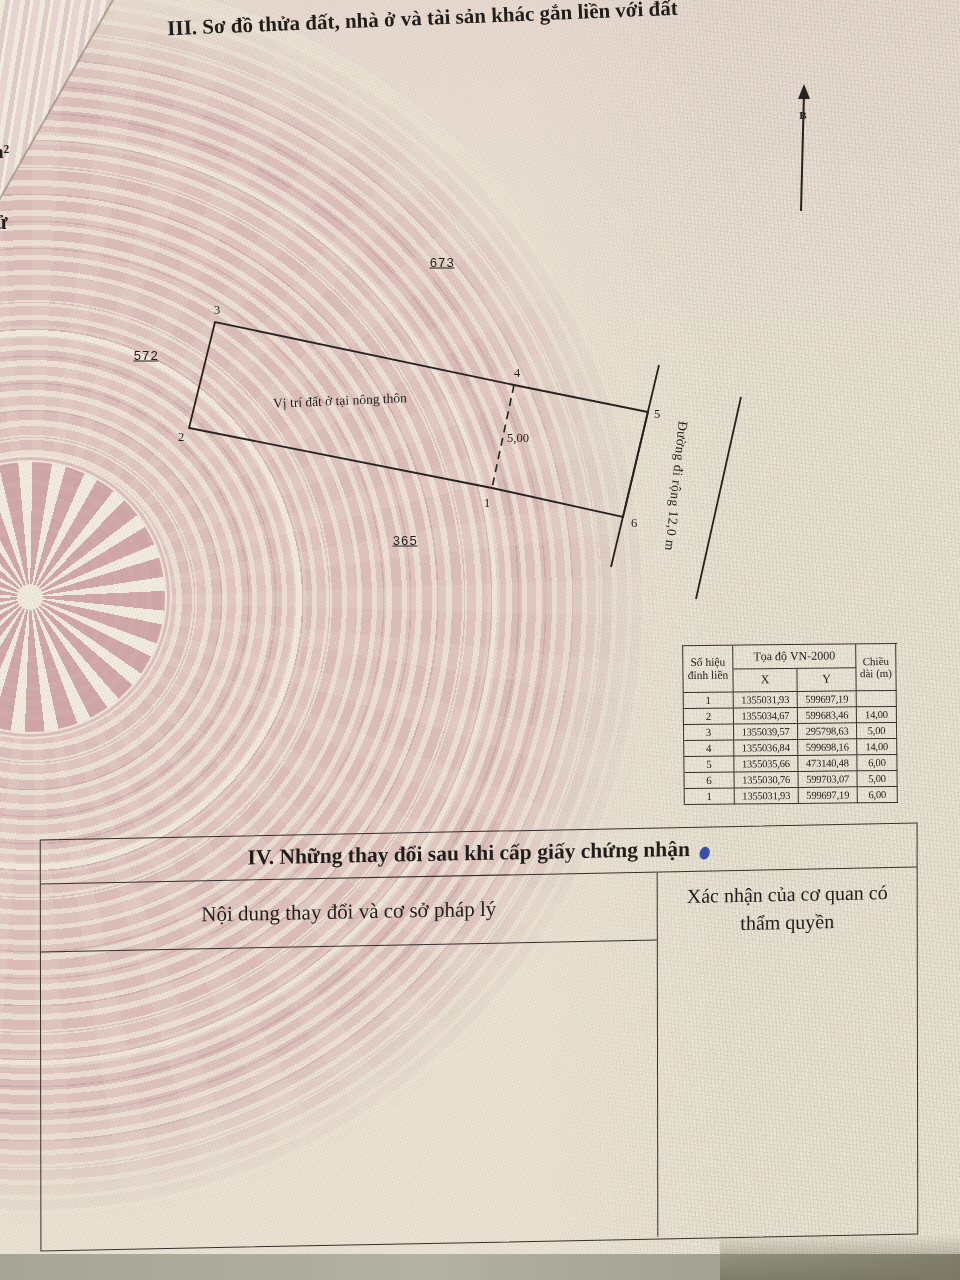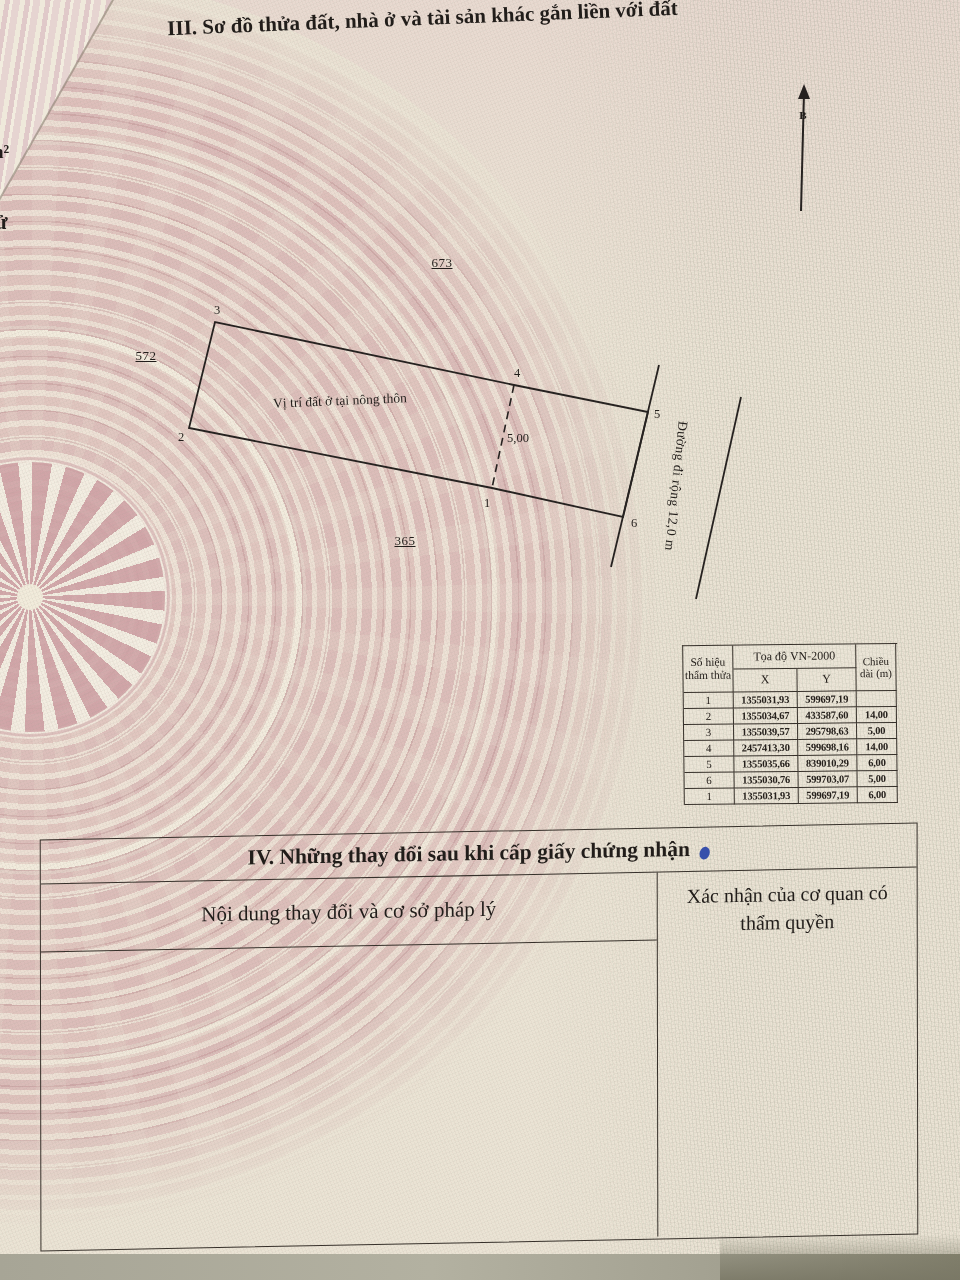--- a/index.html
+++ b/index.html
@@ -39,21 +39,21 @@
     clip-path:polygon(0 0, 112px 0, 0 100%);
     background:repeating-linear-gradient(99deg, #efe9db 0 5px, #e0c9c9 5px 10px, #f2ecdf 10px 13px, #e6d4d1 13px 20px); }
   .bottom-edge { position:absolute; left:0; bottom:0; width:100%; height:26px;
     background:linear-gradient(to right, #a7a596 0%, #b3b1a1 45%, #a3a191 75%, #85836f 100%); }
   .bottom-edge::before { content:""; position:absolute; right:0; bottom:0; width:240px; height:46px;
     background:linear-gradient(to top, rgba(120,118,100,.85), rgba(120,118,100,0)); }
 
   
   .diagram-svg { position:absolute; left:0; top:0; width:960px; height:1280px; }
   .lbl { position:absolute; transform:translate(-50%,-50%); font-size:12.5px; color:#221e1b; white-space:nowrap; }
-  .parcel-num { text-decoration:underline; font-size:13px; letter-spacing:.5px; }
+  .parcel-num { text-decoration:underline; font-size:13px; letter-spacing:.5px;font-family:Liberation Mono, monospace; }
   .site-label { font-size:13.5px; transform:translate(-50%,-50%) rotate(-2.4deg); }
   .road-label { font-size:13.5px; letter-spacing:.5px; transform:translate(-50%,-50%) rotate(96deg); }
   .north-b { font-size:11px; font-weight:bold; }
   .frag { position:absolute; font-weight:bold; color:#221e1b; }
 
   .page-title { position:absolute; left:130px; top:6px; width:585px; text-align:center;
     font-size:21px; font-weight:bold; transform:rotate(-2.3deg); color:#211d1a; }
 
   
   .coord-table { position:absolute; left:683px; top:644px; width:215px;
@@ -62,21 +62,21 @@
     background:rgba(240,236,224,.25); transform:rotate(-.6deg); font-size:11px; line-height:1.12;
     text-align:center; color:#26211d; }
   .coord-table > div > div, .ct-cell { border-right:1px solid #36302a; border-bottom:1px solid #36302a;
     display:flex; align-items:center; justify-content:center; }
   .ct-cell { border-right:1px solid #36302a; border-bottom:1px solid #36302a;
     display:flex; align-items:center; justify-content:center; }
   .ct-corner { grid-column:1; grid-row:1/3; font-size:11.5px; }
   .ct-coords { grid-column:2/4; grid-row:1; font-size:12px; }
   .ct-len  { grid-column:4; grid-row:1/3; font-size:11px; padding:12px 1px; }
   .ct-x { grid-column:2; grid-row:2; font-size:12px; } .ct-y { grid-column:3; grid-row:2; font-size:12px; }
-  .ct-num { font-size:10.5px; letter-spacing:-.2px;font-weight:bold; }
+  .ct-num { font-size:10.5px; letter-spacing:-.2px; }
 
   
   .s4 { position:absolute; left:40px; top:831px; width:878px; height:412px;
     border:1.6px solid #36302a; transform:rotate(-1.1deg) skewX(-1deg); color:#211d1a; }
   .s4-title-row { height:44px; border-bottom:1.6px solid #36302a;
     display:flex; align-items:center; justify-content:center; }
   .s4-title { font-size:21.5px; font-weight:bold; }
   .ink-dot { display:inline-block; width:10px; height:13px; border-radius:50%;
     margin-left:10px; margin-top:8px; transform:rotate(18deg); opacity:.92; }
   .s4-cols { display:flex; height:364px; }
@@ -127,49 +127,49 @@
 
   <div class="lbl parcel-num" style="left:442px; top:263px;">673</div>
   <div class="lbl parcel-num" style="left:146px; top:356px;">572</div>
   <div class="lbl parcel-num" style="left:405px; top:541px;text-align:right;">365</div>
 
   <div class="lbl site-label" style="left:340px; top:401px;">Vị trí đất ở tại nông thôn</div>
   <div class="lbl" style="left:518px; top:438px;">5,00</div>
   <div class="lbl road-label" style="left:676px; top:486px;">Đường đi rộng 12,0 m</div>
 
   <div class="coord-table">
-    <div class="ct-cell ct-corner">Số hiệu thẩm thửa</div>
+    <div class="ct-cell ct-corner">Số hiệu đỉnh liền</div>
     <div class="ct-cell ct-coords">Tọa độ VN-2000</div>
     <div class="ct-cell ct-len">Chiều dài (m)</div>
     <div class="ct-cell ct-x">X</div>
     <div class="ct-cell ct-y">Y</div>
 
     <div class="ct-cell">1</div>
     <div class="ct-cell ct-num">1355031,93</div>
     <div class="ct-cell ct-num">599697,19</div>
     <div class="ct-cell ct-num"></div>
 
     <div class="ct-cell">2</div>
     <div class="ct-cell ct-num">1355034,67</div>
-    <div class="ct-cell ct-num">433587,60</div>
+    <div class="ct-cell ct-num">599683,46</div>
     <div class="ct-cell ct-num">14,00</div>
 
     <div class="ct-cell">3</div>
     <div class="ct-cell ct-num">1355039,57</div>
     <div class="ct-cell ct-num">295798,63</div>
     <div class="ct-cell ct-num">5,00</div>
 
     <div class="ct-cell">4</div>
-    <div class="ct-cell ct-num">2457413,30</div>
+    <div class="ct-cell ct-num">1355036,84</div>
     <div class="ct-cell ct-num">599698,16</div>
     <div class="ct-cell ct-num">14,00</div>
 
     <div class="ct-cell">5</div>
     <div class="ct-cell ct-num">1355035,66</div>
-    <div class="ct-cell ct-num">839010,29</div>
+    <div class="ct-cell ct-num">473140,48</div>
     <div class="ct-cell ct-num">6,00</div>
 
     <div class="ct-cell">6</div>
     <div class="ct-cell ct-num">1355030,76</div>
     <div class="ct-cell ct-num">599703,07</div>
     <div class="ct-cell ct-num">5,00</div>
 
     <div class="ct-cell">1</div>
     <div class="ct-cell ct-num">1355031,93</div>
     <div class="ct-cell ct-num">599697,19</div>

